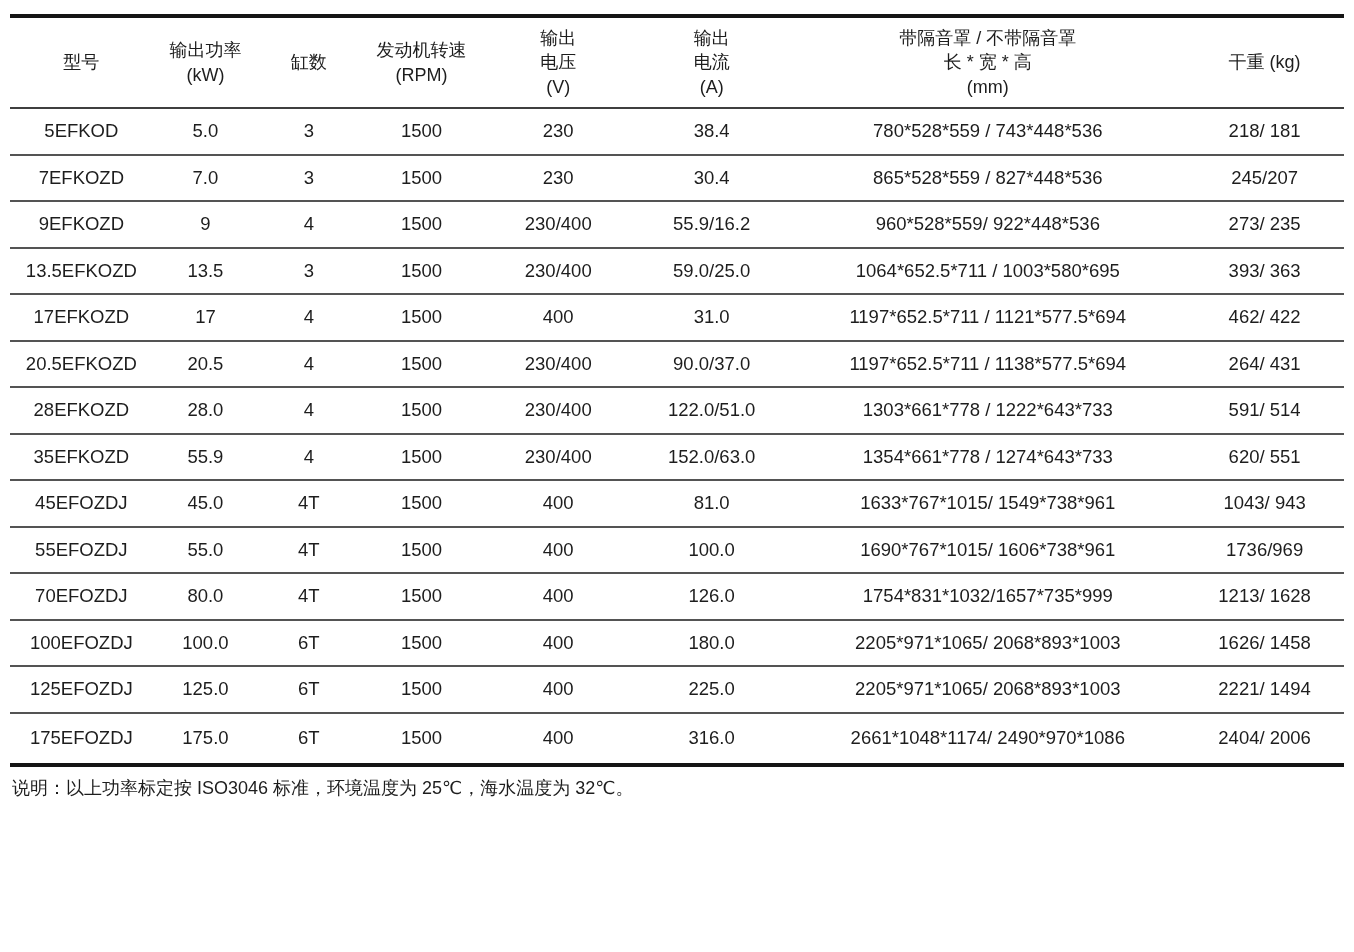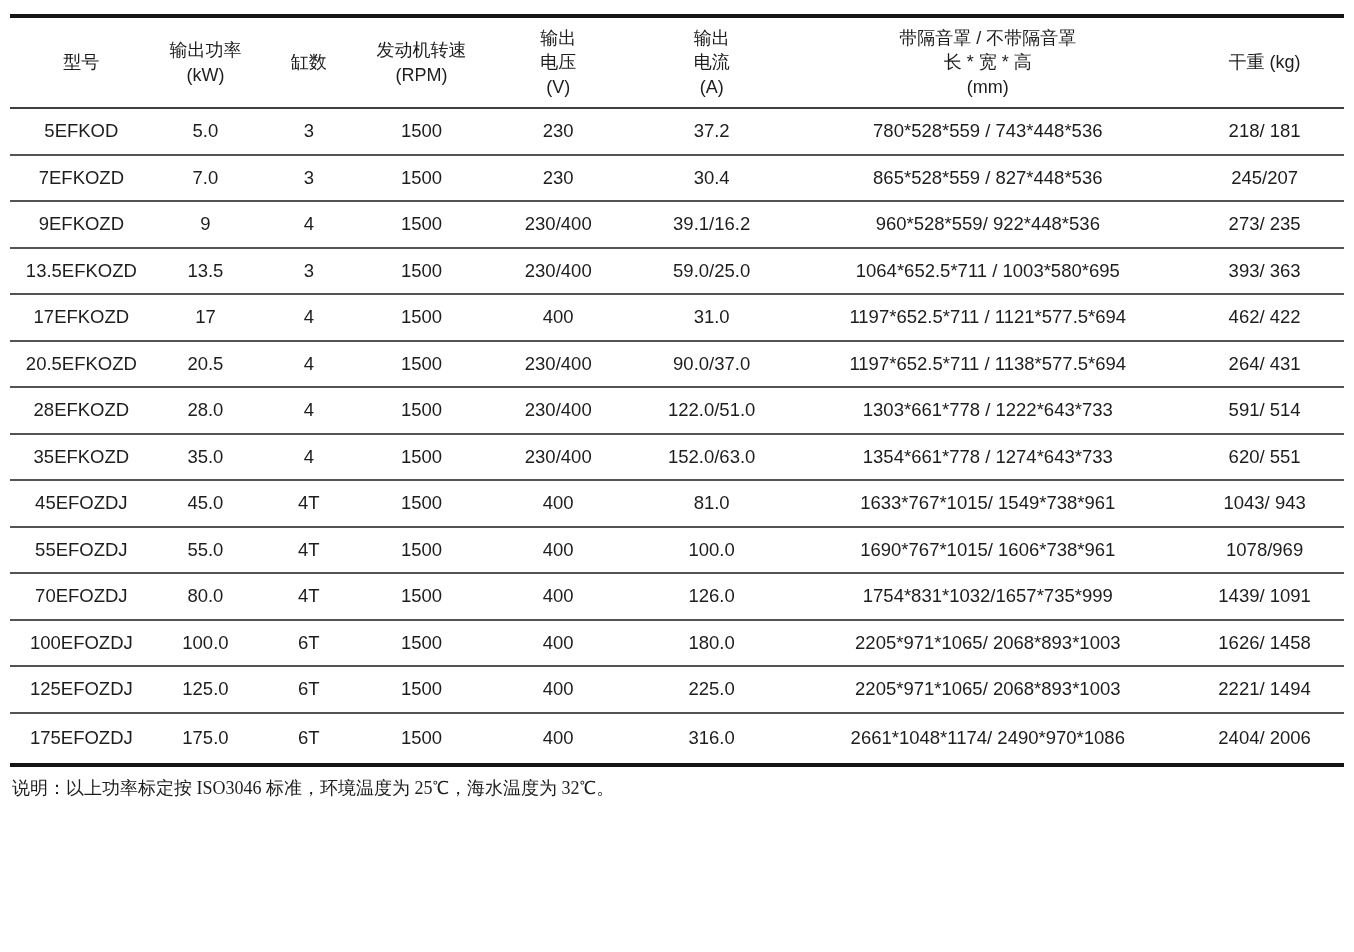--- a/index.html
+++ b/index.html
@@ -45,21 +45,20 @@
   .c-cyl    { width: 7.6%;  }
   .c-rpm    { width: 9.3%;  }
   .c-volt   { width: 11.2%; }
   .c-curr   { width: 11.8%; }
   .c-dims   { width: 29.6%; }
   .c-weight { width: 11.9%; }
   .footnote {
     margin: 9px 0 0 2px;
     font-size: 18px;
     text-align: left;
-    font-family: Liberation Serif, serif;
   }
 </style>
 </head>
 <body>
 
 <div class="sheet">
   <table class="spec">
     <colgroup>
       <col class="c-model">
         <col class="c-power">
@@ -90,41 +89,41 @@
           <th>干重 (kg)</th>
         </tr>
     </thead>
     <tbody>
         <tr>
           <td>5EFKOD</td>
           <td>5.0</td>
           <td>3</td>
           <td>1500</td>
           <td>230</td>
-          <td>37.2</td>
+          <td>38.4</td>
           <td>780*528*559 / 743*448*536</td>
           <td>218/ 181</td>
         </tr>
         <tr>
           <td>7EFKOZD</td>
           <td>7.0</td>
           <td>3</td>
           <td>1500</td>
           <td>230</td>
           <td>30.4</td>
           <td>865*528*559 / 827*448*536</td>
           <td>245/207</td>
         </tr>
         <tr>
           <td>9EFKOZD</td>
           <td>9</td>
           <td>4</td>
           <td>1500</td>
           <td>230/400</td>
-          <td>39.1/16.2</td>
+          <td>55.9/16.2</td>
           <td>960*528*559/ 922*448*536</td>
           <td>273/ 235</td>
         </tr>
         <tr>
           <td>13.5EFKOZD</td>
           <td>13.5</td>
           <td>3</td>
           <td>1500</td>
           <td>230/400</td>
           <td>59.0/25.0</td>
@@ -156,21 +155,21 @@
           <td>28.0</td>
           <td>4</td>
           <td>1500</td>
           <td>230/400</td>
           <td>122.0/51.0</td>
           <td>1303*661*778 / 1222*643*733</td>
           <td>591/ 514</td>
         </tr>
         <tr>
           <td>35EFKOZD</td>
-          <td>35.0</td>
+          <td>55.9</td>
           <td>4</td>
           <td>1500</td>
           <td>230/400</td>
           <td>152.0/63.0</td>
           <td>1354*661*778 / 1274*643*733</td>
           <td>620/ 551</td>
         </tr>
         <tr>
           <td>45EFOZDJ</td>
           <td>45.0</td>
@@ -182,31 +181,31 @@
           <td>1043/ 943</td>
         </tr>
         <tr>
           <td>55EFOZDJ</td>
           <td>55.0</td>
           <td>4T</td>
           <td>1500</td>
           <td>400</td>
           <td>100.0</td>
           <td>1690*767*1015/ 1606*738*961</td>
-          <td>1078/969</td>
+          <td>1736/969</td>
         </tr>
         <tr>
           <td>70EFOZDJ</td>
           <td>80.0</td>
           <td>4T</td>
           <td>1500</td>
           <td>400</td>
           <td>126.0</td>
           <td>1754*831*1032/1657*735*999</td>
-          <td>1439/ 1091</td>
+          <td>1213/ 1628</td>
         </tr>
         <tr>
           <td>100EFOZDJ</td>
           <td>100.0</td>
           <td>6T</td>
           <td>1500</td>
           <td>400</td>
           <td>180.0</td>
           <td>2205*971*1065/ 2068*893*1003</td>
           <td>1626/ 1458</td>

